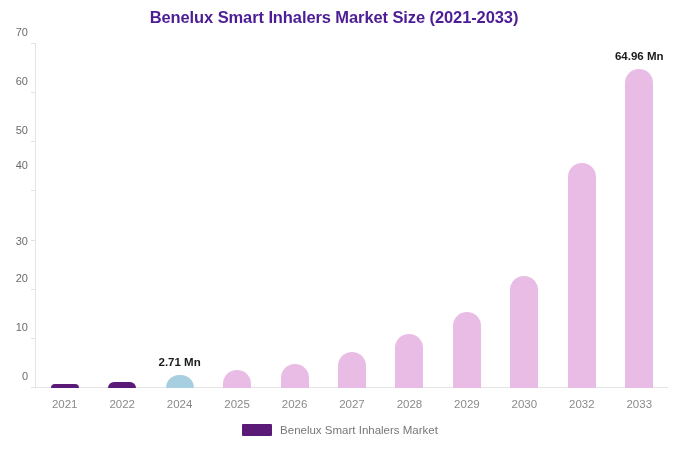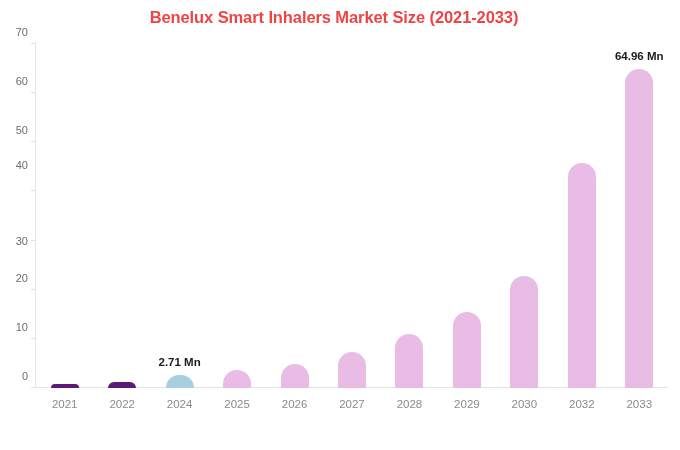--- a/index.html
+++ b/index.html
@@ -19,21 +19,21 @@
     height: 450px;
   }
   #chart-title {
     position: absolute;
     top: 8px;
     left: 0;
     width: 668px;
     text-align: center;
     font-size: 16.5px;
     font-weight: bold;
-    color: #ef4444;
+    color: #4c1d95;
     letter-spacing: -0.1px;
   }
   #plot-area {
     position: absolute;
     left: 36px;
     top: 44px;
     width: 632px;
     height: 344px;
   }
   .y-tick-label {
@@ -210,14 +210,18 @@
           <div class="x-tick-label">2032</div>
         </div>
         <div class="bar-slot">
           <div class="bar-rect" title="2033: 64.96" style="height: 319.232px; background: rgb(233, 188, 229);"></div>
           <div class="bar-value-label" style="bottom: 326.232px; margin-top: 26px;">64.96 Mn</div>
           <div class="x-tick-label">2033</div>
         </div>
       </div>
   </div>
 
+  <div id="legend">
+      <div class="legend-swatch" style="background: rgb(91, 26, 120);"></div>
+      <div class="legend-text">Benelux Smart Inhalers Market</div>
+    </div>
 
 </div>
 
 </body></html>

